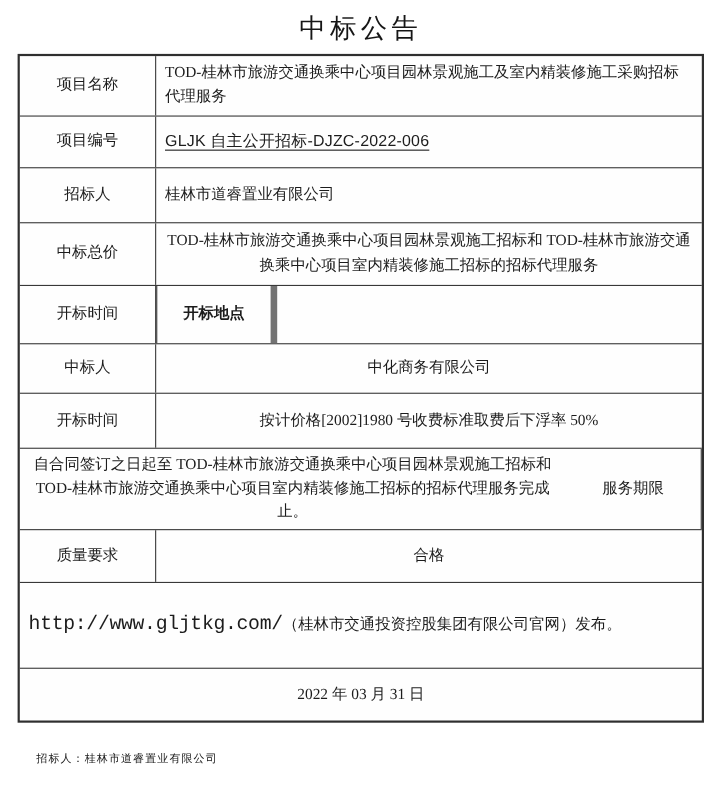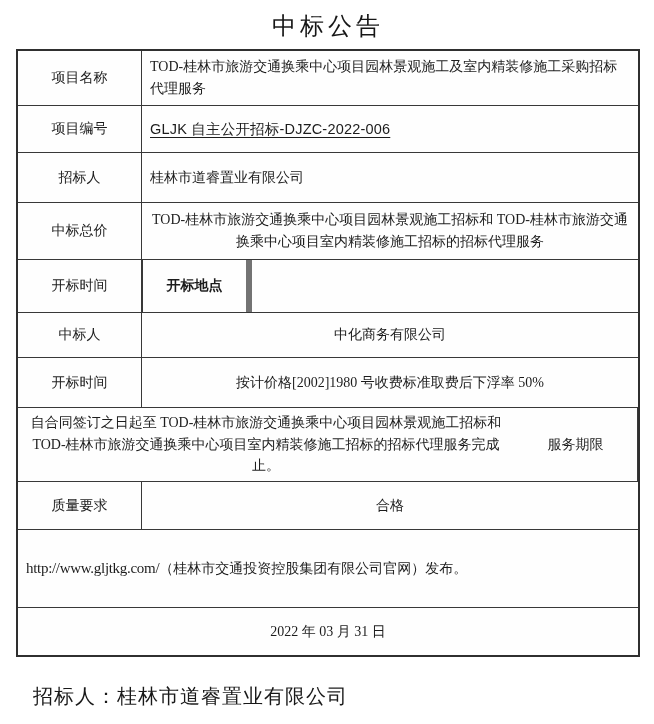--- a/index.html
+++ b/index.html
@@ -76,31 +76,31 @@
     padding: 4px 6px;
   }
   .project-no {
     font-family: "Liberation Sans", "DejaVu Sans", sans-serif;
     text-decoration: underline;
     text-underline-offset: 3px;
     font-size: 14.5px;
     letter-spacing: 0.2px;
   }
   .url-text {
-    font-family: Liberation Serif, serif;
-    font-size: 15px;
+    font-family: Liberation Mono, monospace;
+    font-size: 18px;
     letter-spacing: -0.3px;
     margin-top: 20px;
   }
   .footer-block {
     padding-left: 17px;
   }
   .footer-tenderer {
     margin-top: 26px;
-    font-size: 20px;
+    font-size: 10px;
     letter-spacing: 1px;
     color: #181818;
   }
 </style>
 </head>
 <body>
 
 <div class="page">
 
   <h1 class="doc-title">中标公告</h1>

